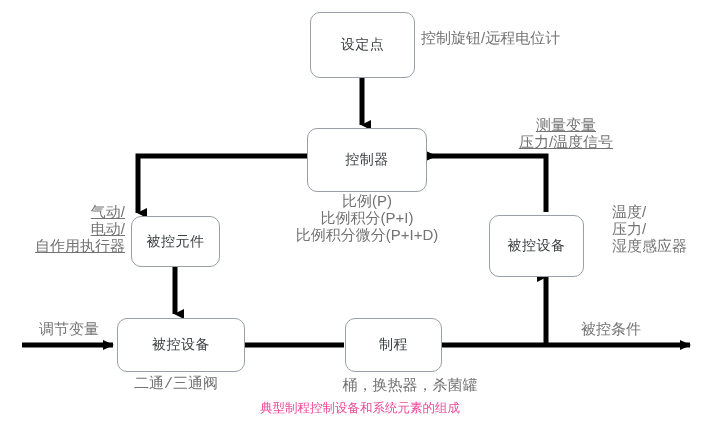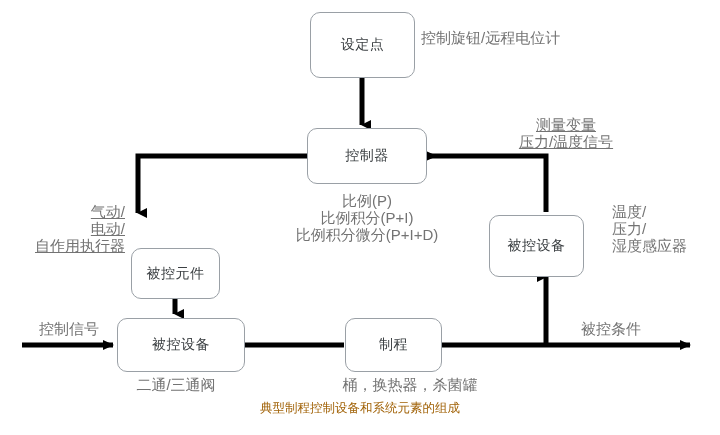--- a/index.html
+++ b/index.html
@@ -47,21 +47,21 @@
   }
   .lbl.center { text-align: center; }
   .lbl.right  { text-align: right; }
   .lbl.left   { text-align: left; }
   .caption {
     position: absolute;
     width: 720px;
     left: 0;
     top: 400px;
     text-align: center;
-    color: #a16207;
+    color: #ec4899;
     font-size: 12.5px;
     z-index: 3;
   }
 </style>
 </head>
 <body>
 
 <div id="canvas">
 
   <svg class="wires" viewBox="0 0 720 435" xmlns="http://www.w3.org/2000/svg">
@@ -94,25 +94,25 @@
 
     <path d="M237,345 L344,345" stroke="#000000" stroke-width="5" fill="none"></path>
 
     <path d="M442,345 L690,345" stroke="#000000" stroke-width="5" fill="none" marker-end="url(#arrowRight)"></path>
   </svg>
 
   <div class="node" style="left:310px; top:12px; width:105px; height:66px;">
     <span>设定点</span>
   </div>
 
-  <div class="node" style="left:307px; top:128px; width:120px; height:56px;">
+  <div class="node" style="left:307px; top:128px; width:120px; height:64px;">
     <span>控制器</span>
   </div>
 
-  <div class="node" style="left:131px; top:216px; width:89px; height:51px;margin-top:32px;">
+  <div class="node" style="left:131px; top:216px; width:89px; height:51px;">
     <span>被控元件</span>
   </div>
 
   <div class="node" style="left:489px; top:215px; width:95px; height:62px;">
     <span>被控设备</span>
   </div>
 
   <div class="node" style="left:117px; top:318px; width:128px; height:54px;">
     <span>被控设备</span>
   </div>
@@ -132,23 +132,23 @@
 自作用执行器</div>
 
   <div class="lbl left" style="left:592px; top:203px; width:120px;margin-left:20px;">温度/
 压力/
 湿度感应器</div>
 
   <div class="lbl center" style="left:277px; top:192px; width:180px;">比例(P)
 比例积分(P+I)
 比例积分微分(P+I+D)</div>
 
-  <div class="lbl center" style="left:106px; top:376px; width:140px;">二通/三通阀</div>
+  <div class="lbl center" style="left:106px; top:376px; width:140px;font-family:Liberation Mono, monospace;">二通/三通阀</div>
 
   <div class="lbl center" style="left:330px; top:376px; width:160px;">桶，换热器，杀菌罐</div>
 
-  <div class="lbl center" style="left:14px; top:320px; width:110px;">控制信号</div>
+  <div class="lbl center" style="left:14px; top:320px; width:110px;">调节变量</div>
 
   <div class="lbl center" style="left:556px; top:320px; width:110px;">被控条件</div>
 
   <div class="caption">典型制程控制设备和系统元素的组成</div>
 
 </div>
 
 </body></html>

